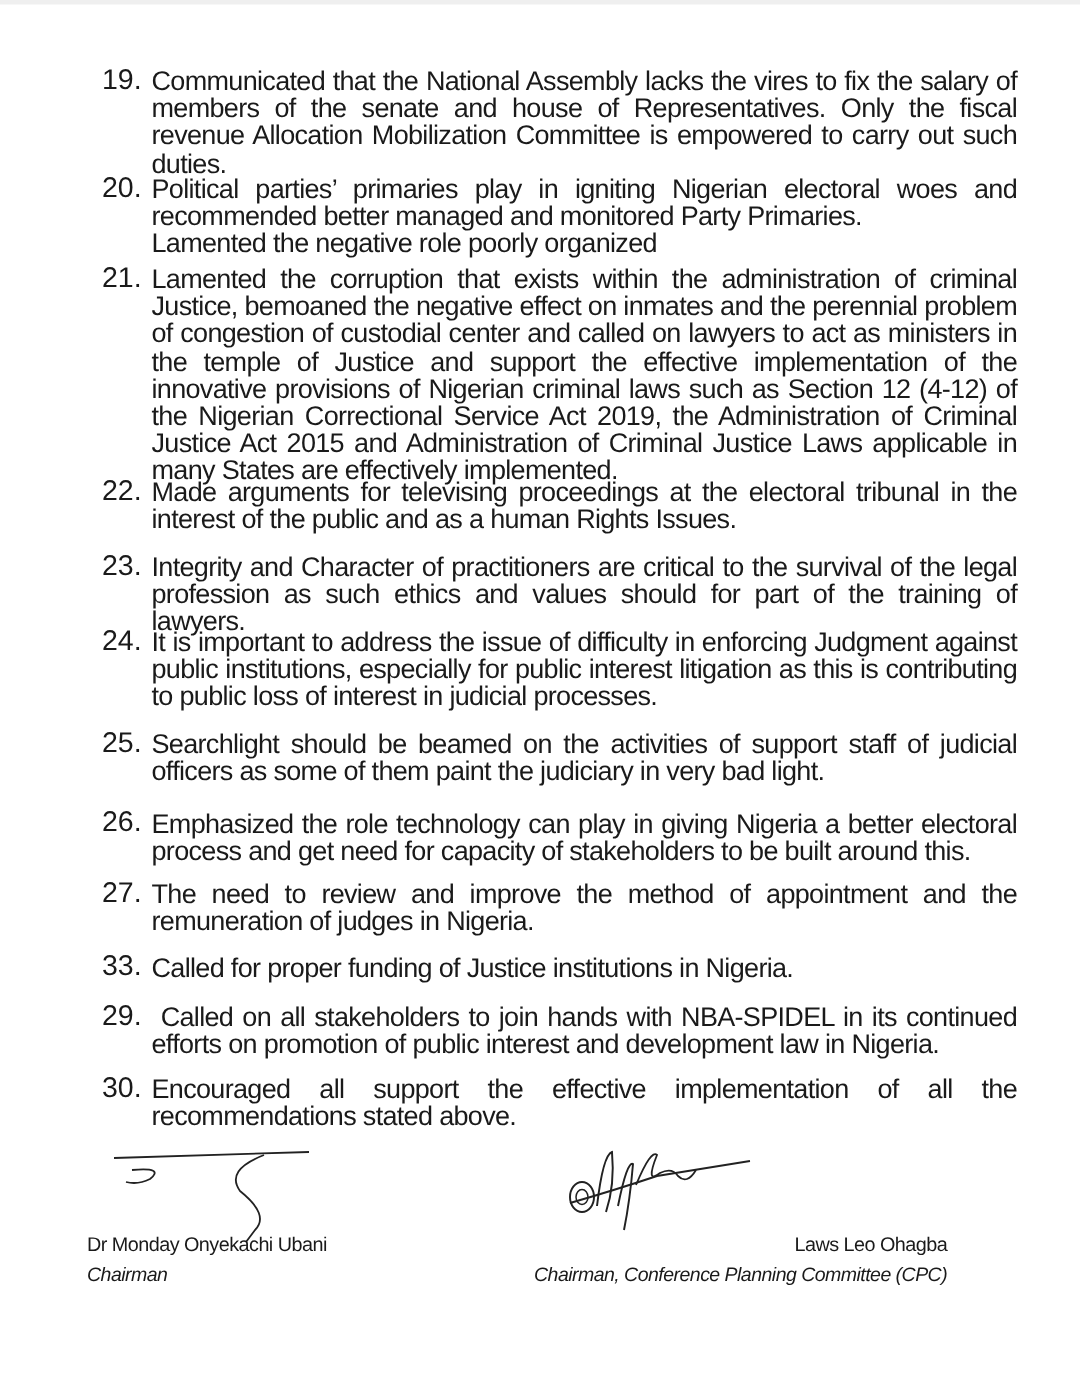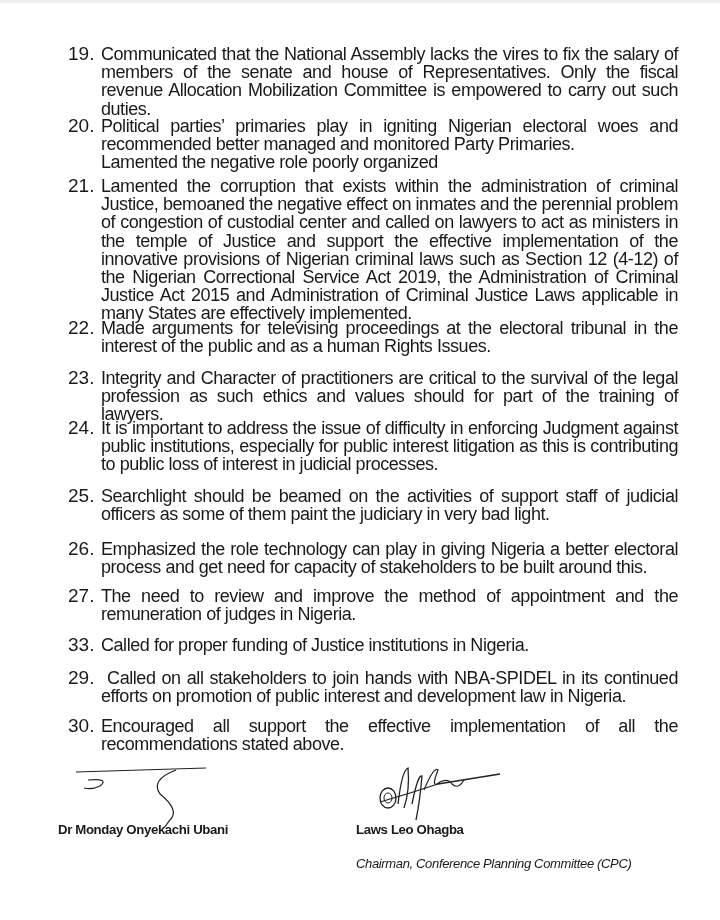--- a/index.html
+++ b/index.html
@@ -9,21 +9,21 @@
   }
   .topbar { position: absolute; left: 0; top: 0; width: 720px; height: 3px; background: #efefef; }
   .list { position: absolute; left: 0; top: 0; width: 720px; }
   .item { position: absolute; left: 0; width: 720px; }
   .num { position: absolute; left: 68px; top: 0; font-size: 19px; line-height: 18px; }
   .text {
     position: absolute; left: 101px; width: 577px; font-size: 18px; line-height: 18.2px;
     text-align: justify; letter-spacing: -0.45px; word-spacing: 0px;
   }
   .sig { position: absolute; }
-  .sig-name { font-weight: bold; font-size: 13.2px; letter-spacing: -0.35px; }
+  .sig-name { font-weight: normal; font-size: 13.2px; letter-spacing: -0.35px; text-align: right; }
   .sig-line { font-style: italic; font-size: 13px; line-height: 19px; letter-spacing: -0.35px; }
   .signature-svg { position: absolute; }
 </style>
 </head>
 <body>
 
 <div class="topbar"></div>
 
 <div class="list">
 
@@ -101,18 +101,19 @@
   <path d="M12 42 Q40 34 70 24 L132 14" stroke="#222" stroke-width="1.3" fill="none"></path>
   <ellipse cx="20" cy="38" rx="8" ry="10" stroke="#222" stroke-width="1.3" fill="none"></ellipse>
   <ellipse cx="20" cy="38" rx="4" ry="5" stroke="#222" stroke-width="1" fill="none"></ellipse>
   <path d="M30 44 Q34 10 40 8 Q42 30 36 48" stroke="#222" stroke-width="1.3" fill="none"></path>
   <path d="M44 44 Q50 14 54 16 Q52 40 48 60" stroke="#222" stroke-width="1.3" fill="none"></path>
   <path d="M56 30 Q66 6 70 10 Q62 30 72 22 Q80 18 84 24 Q90 30 96 20" stroke="#222" stroke-width="1.2" fill="none"></path>
 </svg>
 
 <div class="sig" style="left:58px;top:822px">
   <div class="sig-name">Dr Monday Onyekachi Ubani</div>
+  <div class="sig-line" style="margin-top:3px">Chairman</div>
 </div>
 
 <div class="sig" style="left:356px;top:822px">
   <div class="sig-name">Laws Leo Ohagba</div>
-  <div class="sig-line" style="margin-top:17px">Chairman, Conference Planning Committee (CPC)</div>
+  <div class="sig-line" style="margin-top:3px">Chairman, Conference Planning Committee (CPC)</div>
 </div>
 
 </body></html>

